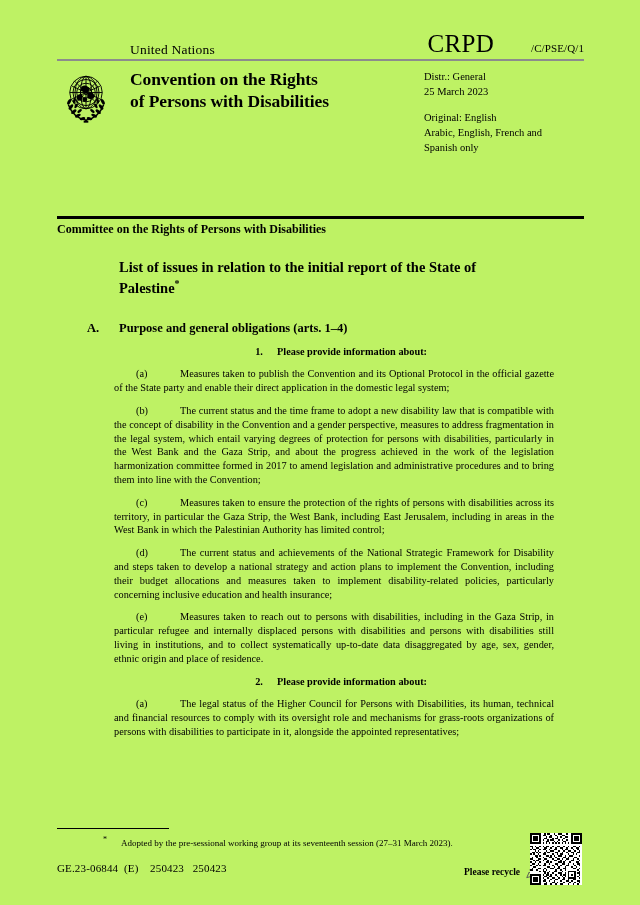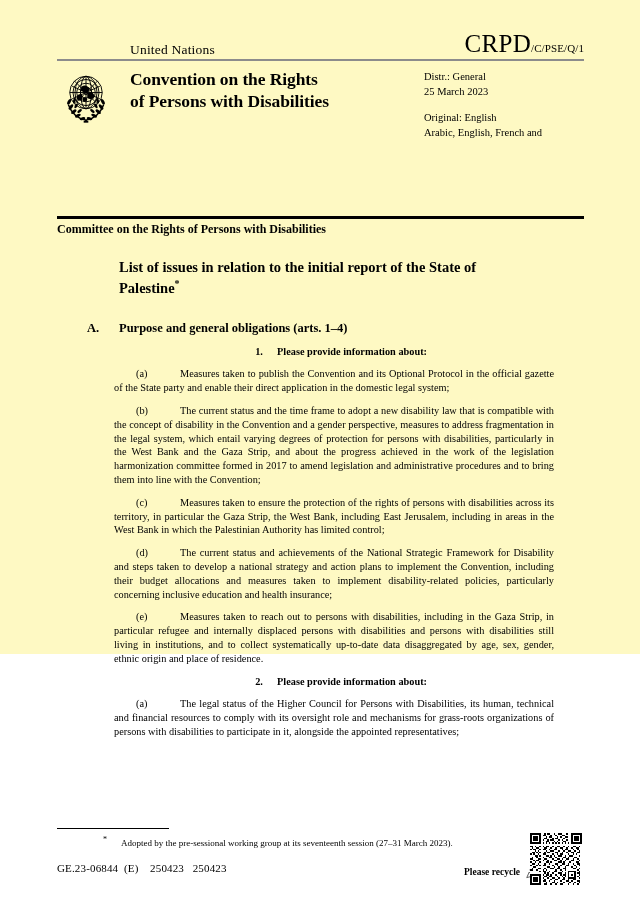--- a/index.html
+++ b/index.html
@@ -13,22 +13,22 @@
     position: relative;
     font-family: "Liberation Serif", "DejaVu Serif", serif;
     color: #000000;
     overflow: hidden;
   }
 
   .page {
     position: absolute;
     left: 0; top: 0;
     width: 640px;
-    height: 654px;
-    background: #fef9c3;
+    height: 905px;
+    background: #bef264;
   }
 
   
   .masthead {
     position: absolute;
     left: 57px;
     top: 32px;
     width: 527px;
   }
   .masthead-top {
@@ -40,20 +40,21 @@
   .org-name {
     font-size: 13.5px;
     letter-spacing: .2px;
     margin-left: 73px;
     line-height: 1;
   }
   .symbol-line {
     display: flex;
     align-items: baseline;
     line-height: 1;
+    gap: 37px;
   }
   .symbol-main {
     font-size: 25px;
     letter-spacing: .3px;
   }
   .symbol-sub {
     font-size: 11px;
     letter-spacing: .1px;
     padding-bottom: 1px;
   }
@@ -292,20 +293,21 @@
         <div class="conv-title">Convention on the Rights</div>
         <div class="conv-title">of Persons with Disabilities</div>
       </div>
 
       <div class="distr-cell">
         <div>Distr.: General</div>
         <div>25 March 2023</div>
         <div class="distr-gap"></div>
         <div>Original: English</div>
         <div>Arabic, English, French and</div>
+        <div>Spanish only</div>
       </div>
 
     </div>
   </div>
 
   <div class="rule-thick"></div>
 
   <div class="content">
 
     <div class="committee">Committee on the Rights of Persons with Disabilities</div>

